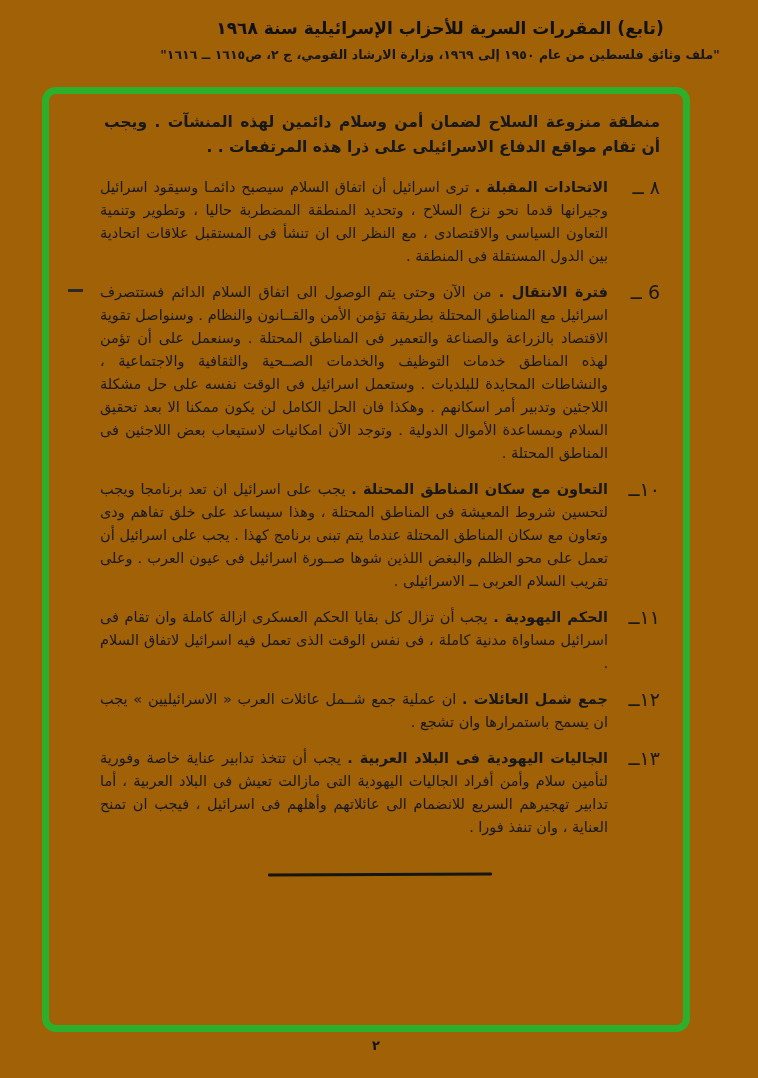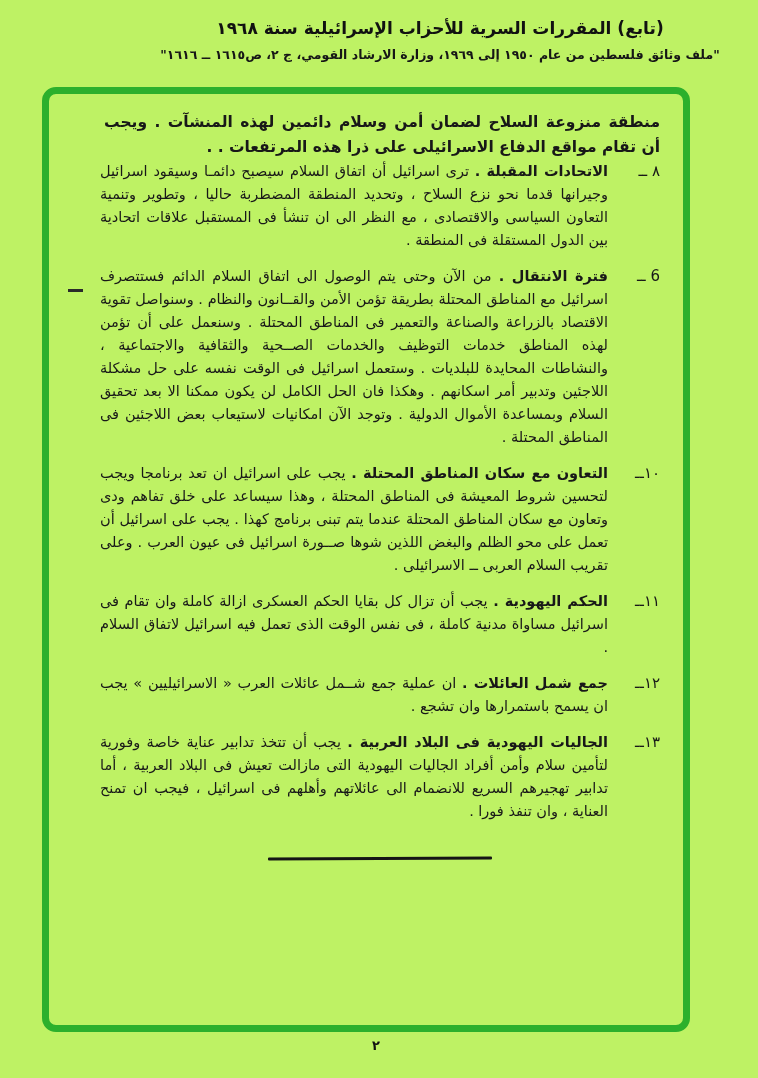--- a/index.html
+++ b/index.html
@@ -6,21 +6,21 @@
   html, body {
     width: 758px; height: 1078px;
     background: #ffffff;
     font-family: "DejaVu Sans", sans-serif;
     overflow: hidden;
     position: relative;
   }
   .page {
     position: relative;
     width: 758px; height: 1078px;
-    background: #bef264;
+    background: #a16207;
     color: #1b1b1b;
   }
   
   .doc-header {
     position: absolute;
     top: 16px; left: 150px; width: 580px;
     text-align: center;
     direction: rtl;
   }
   .doc-title {
@@ -55,31 +55,32 @@
     text-align: justify;
     font-size: 14.5px;
     line-height: 23px;
     color: #181818;
   }
   .intro {
     padding-left: 4px;
     font-weight: bold;
     font-size: 15.5px;
     line-height: 25px;
+    margin-bottom: 16px;
   }
   .item {
     position: relative;
     padding-right: 52px;
     margin-bottom: 13px;
   }
   .item-number {
     position: absolute;
     right: 0; top: 0;
     width: 50px;
-    font-size: 15px;
+    font-size: 19px;
     white-space: nowrap;
     text-align: right;
   }
   .item-title { font-weight: bold; }
   .item-body { font-weight: normal; }
   .divider {
     margin: 34px auto 0 auto;
     width: 224px;
     height: 3px;
     background: #151515;

